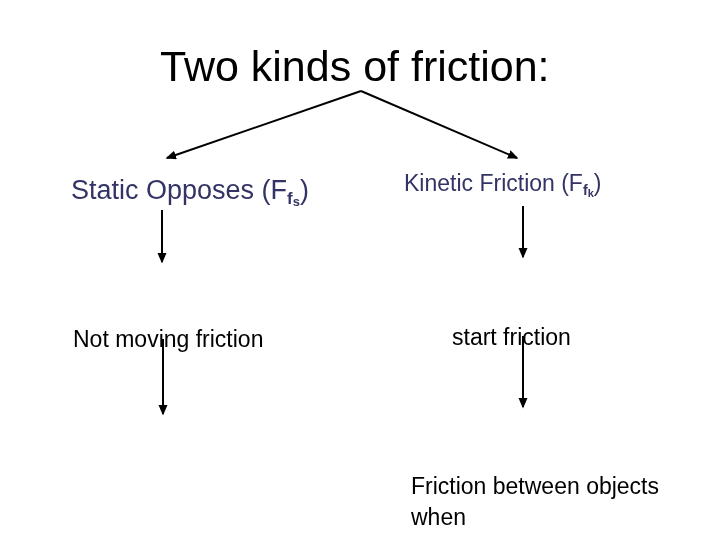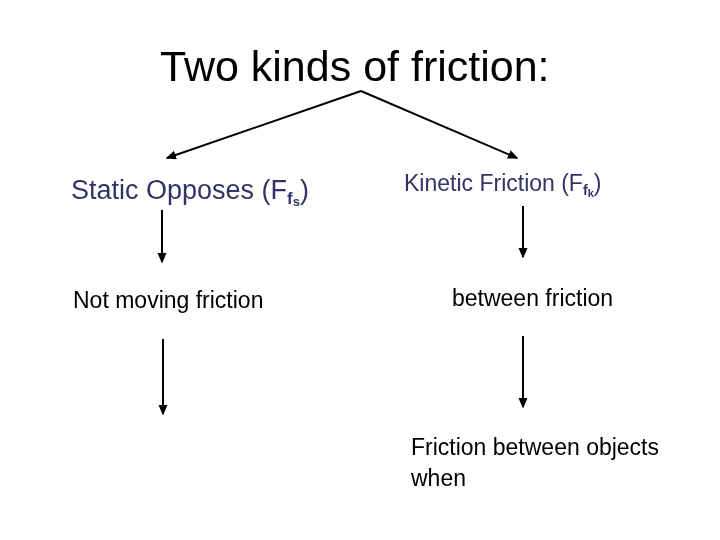--- a/index.html
+++ b/index.html
@@ -31,21 +31,21 @@
     position:absolute;left:0;top:0;width:720px;height:540px;
     pointer-events:none;
   }
   .arrow-layer line{stroke:var(--arrow-color);stroke-width:2;}
   .arrow-layer .ah{fill:var(--arrow-color);}
   .heading{color:var(--heading-color);}
   .heading-static{left:71px;top:177px;font-size:27px;}
   .heading-kinetic{left:404px;top:172px;font-size:23px;}
   .sub1{font-size:0.62em;font-weight:700;vertical-align:-0.28em;}
   .sub2{font-size:0.48em;font-weight:700;vertical-align:-0.52em;}
-  .body-text{color:var(--body-color);font-size:23px;}
+  .body-text{color:var(--body-color);font-size:23px;margin-top:39px;}
   .mid-left{left:73px;top:289px;}
   .mid-right{left:452px;top:287px;}
   .bottom-left{left:25px;top:440px;}
   .bottom-right{
     left:411px;top:432px;
     width:300px;
     text-align:left;
     line-height:31px;
     white-space:normal;
   }
@@ -74,20 +74,20 @@
   <div class="abs heading heading-static">
     <span>Static Opposes (F</span><span class="sub1">f</span><span class="sub2">s</span><span>)</span>
   </div>
 
   <div class="abs heading heading-kinetic">
     <span>Kinetic Friction (F</span><span class="sub1">f</span><span class="sub2">k</span><span>)</span>
   </div>
 
   <div class="abs body-text mid-left">Not moving friction</div>
 
-  <div class="abs body-text mid-right">between friction</div>
+  <div class="abs body-text mid-right">start friction</div>
 
 
   <div class="abs body-text bottom-right">
     <span>Friction between objects when</span><br>
   </div>
 
 </div>
 
 </body></html>

